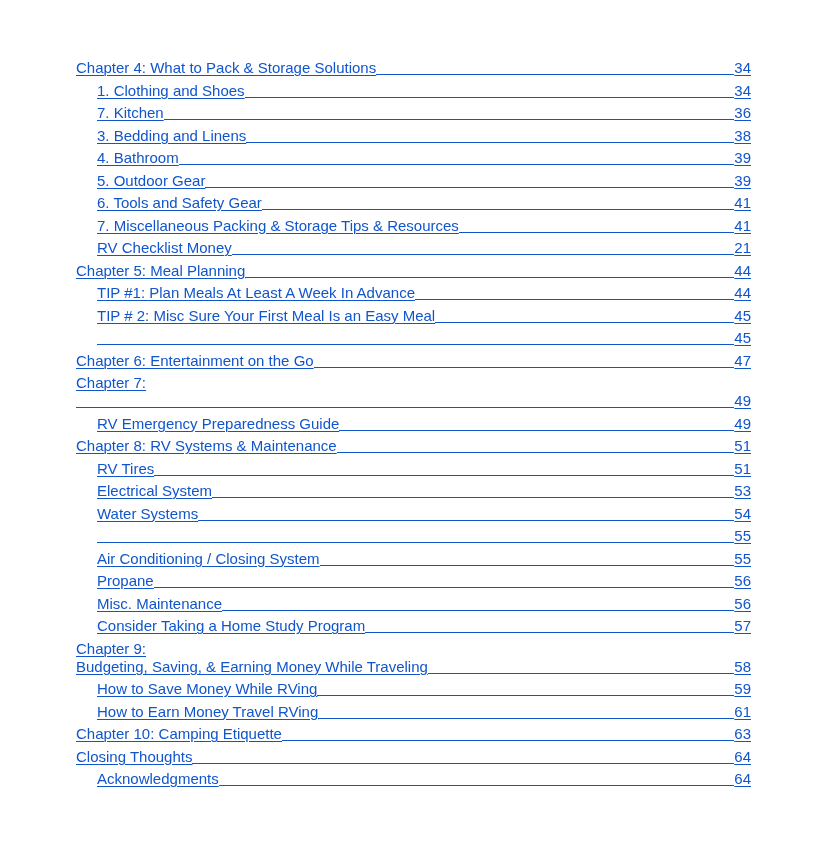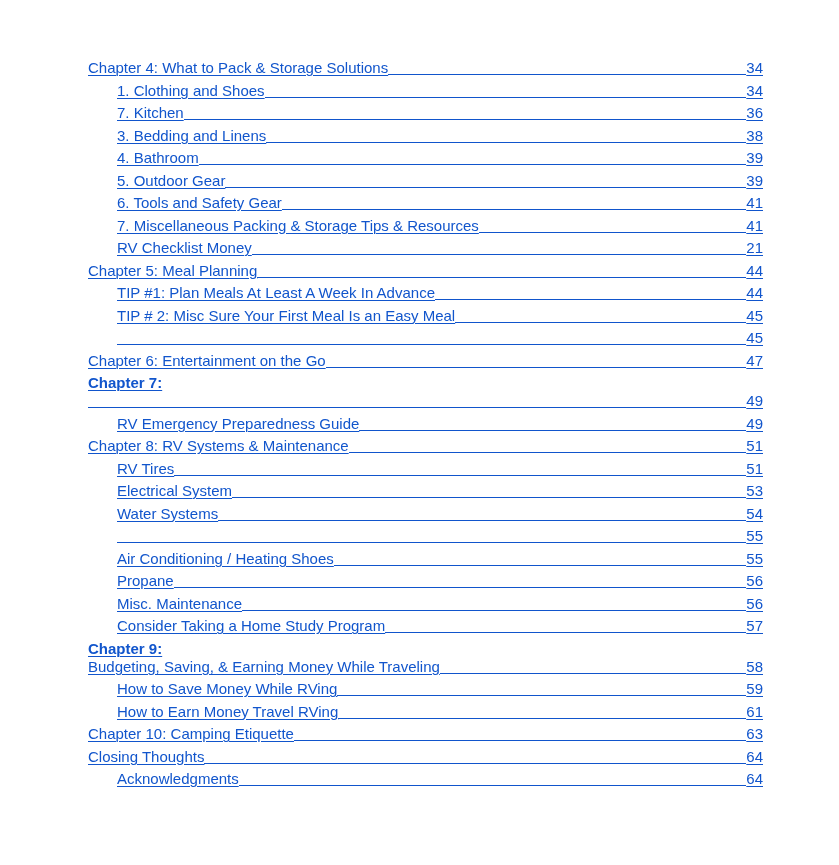--- a/index.html
+++ b/index.html
@@ -8,37 +8,36 @@
     background: #ffffff;
   }
   body {
     width: 839px;
     height: 865px;
     overflow: hidden;
     font-family: "Liberation Sans", sans-serif;
   }
   .toc-container {
     position: absolute;
-    left: 88px;
+    left: 76px;
     top: 59px;
     width: 675px; 
     font-size: 15px;
     line-height: 18px;
     color: #1155cc;
   }
   .toc-entry {
     margin-bottom: 4.5px;
     cursor: pointer;
   }
   .toc-entry.lvl1 {
-    margin-left: 29px;
+    margin-left: 21px;
   }
   .toc-preline {
     display: block;
-    font-weight: bold;
   }
   .toc-preline .title {
     display: inline;
   }
   .toc-row {
     display: flex;
     align-items: flex-end;
   }
   .title, .page {
     color: #1155cc;
@@ -224,21 +223,21 @@
 
   <div class="toc-entry lvl1">
     <div class="toc-row">
       <span class="leader"></span>
       <span class="page">55</span>
     </div>
   </div>
 
   <div class="toc-entry lvl1">
     <div class="toc-row">
-      <span class="title">Air Conditioning / Heating Shoes</span>
+      <span class="title">Air Conditioning / Closing System</span>
       <span class="leader"></span>
       <span class="page">55</span>
     </div>
   </div>
 
   <div class="toc-entry lvl1">
     <div class="toc-row">
       <span class="title">Propane</span>
       <span class="leader"></span>
       <span class="page">56</span>

